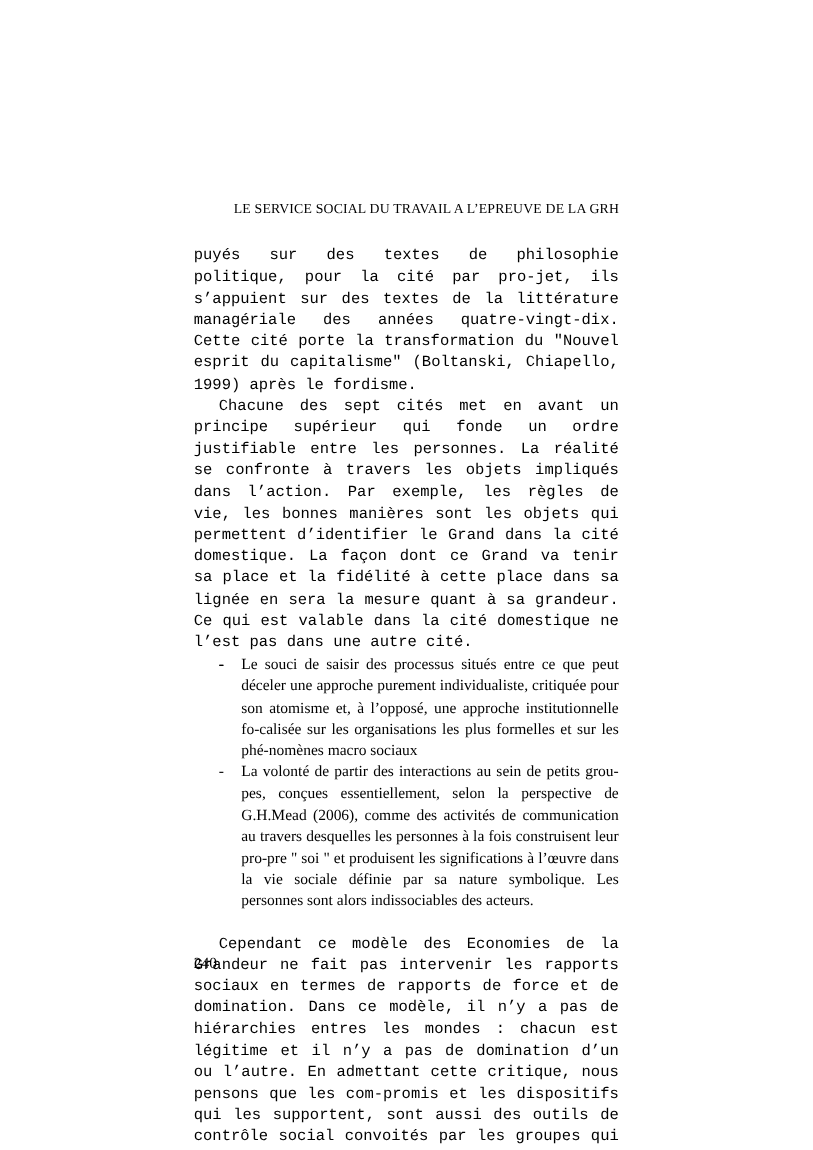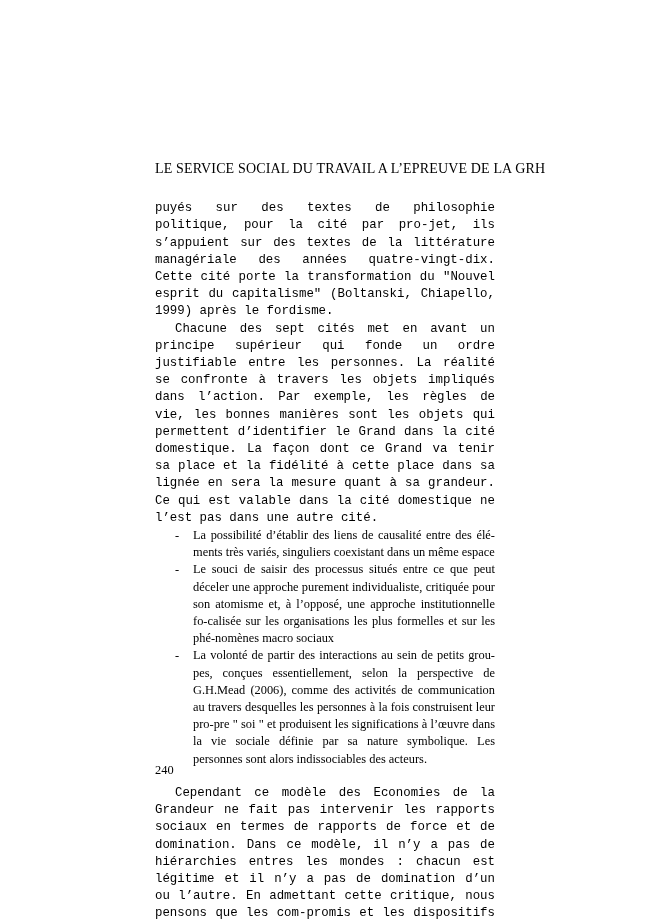--- a/index.html
+++ b/index.html
@@ -20,25 +20,26 @@
     background: #ffffff;
     box-sizing: border-box;
   }
   .content {
     position: absolute;
     left: 155px;
     top: 160px;
     width: 340px;
   }
   .running-head {
-    font-size: 14px;
+    font-size: 11px;
     letter-spacing: 0.15px;
     line-height: 1.3;
     margin-bottom: 22px;
     white-space: nowrap;
+    margin-left: 32px;
   }
   .para {
     font-size: 12.4px;
     line-height: 17.2px;
     text-align: justify;
     text-justify: inter-word;
     margin: 0;
     hyphens: manual;
     font-family: Liberation Mono, monospace;
   }
@@ -78,21 +79,20 @@
 
     <div class="running-head">LE SERVICE SOCIAL DU TRAVAIL A L’EPREUVE DE LA GRH</div>
 
     <p class="para">puyés sur des textes de philosophie politique, pour la cité par pro-jet, ils s’appuient sur des textes de la littérature managériale des années quatre-vingt-dix. Cette cité porte la transformation du "Nouvel esprit du capitalisme" (Boltanski, Chiapello, 1999) après le fordisme.</p>
 
     <p class="para indent">Chacune des sept cités met en avant un principe supérieur qui fonde un ordre justifiable entre les personnes. La réalité se confronte à travers les objets impliqués dans l’action. Par exemple, les règles de vie, les bonnes manières sont les objets qui permettent d’identifier le Grand dans la cité domestique. La façon dont ce Grand va tenir sa place et la fidélité à cette place dans sa lignée en sera la mesure quant à sa grandeur. Ce qui est valable dans la cité domestique ne l’est pas dans une autre cité.</p>
 
 
     <p class="list-item">
       <span class="dash">-</span>
-      <span>La possibilité d’établir des liens de causalité entre des élé-ments très variés, singuliers coexistant dans un même espace</span>
     </p>
 
     <p class="list-item">
       <span class="dash">-</span>
       <span>Le souci de saisir des processus situés entre ce que peut déceler une approche purement individualiste, critiquée pour son atomisme et, à l’opposé, une approche institutionnelle fo-calisée sur les organisations les plus formelles et sur les phé-nomènes macro sociaux</span>
     </p>
 
     <p class="list-item">
       <span class="dash">-</span>
       <span>La volonté de partir des interactions au sein de petits grou-pes, conçues essentiellement, selon la perspective de G.H.Mead (2006), comme des activités de communication au travers desquelles les personnes à la fois construisent leur pro-pre " soi " et produisent les significations à l’œuvre dans la vie sociale définie par sa nature symbolique. Les personnes sont alors indissociables des acteurs.</span>

